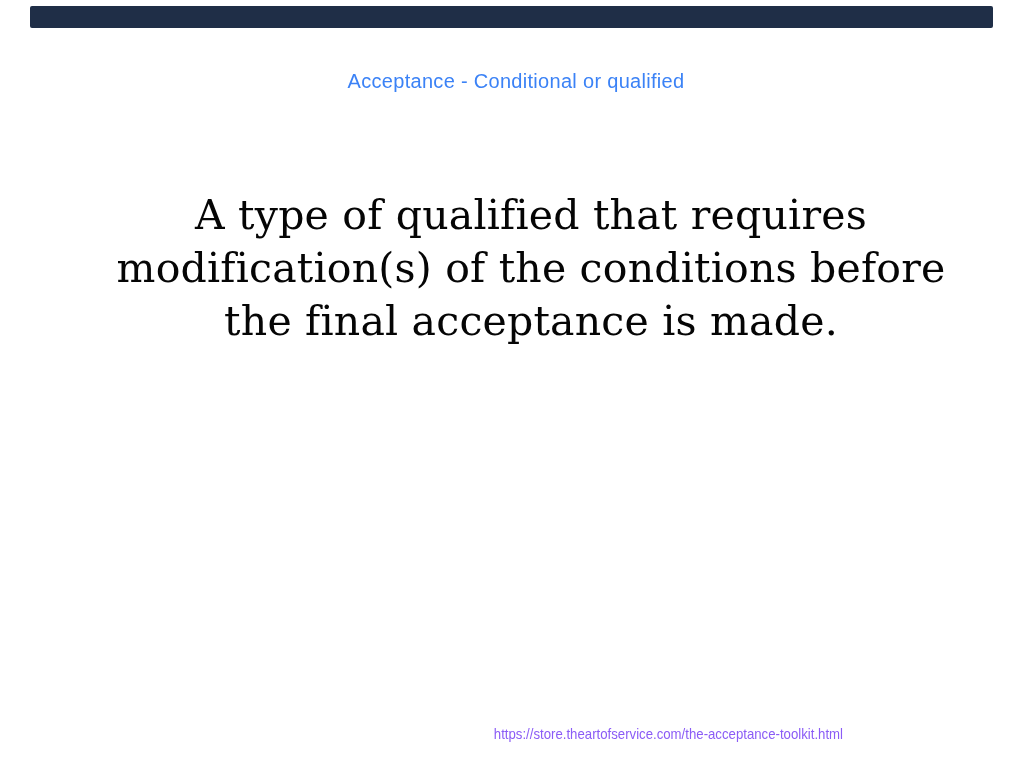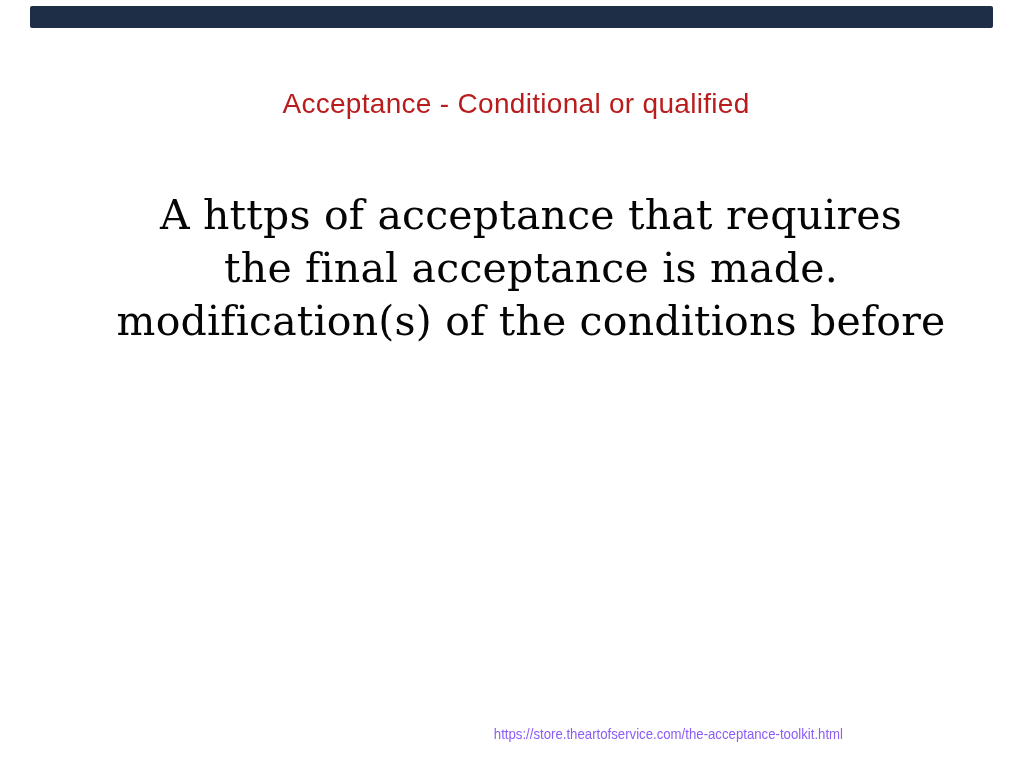--- a/index.html
+++ b/index.html
@@ -21,26 +21,26 @@
     top: 6px;
     width: 963px;
     height: 22px;
     background: #1f2e47;
     border-radius: 2px;
   }
   .slide-title {
     position: absolute;
     left: 8px;
     right: 0;
-    top: 92px;
+    top: 69px;
     text-align: center;
-    font-size: 28px;
+    font-size: 20px;
     line-height: 24px;
     letter-spacing: 0.3px;
-    color: #b91c1c;
+    color: #3b82f6;
   }
   .body-text {
     position: absolute;
     left: 38px;
     right: 0;
     top: 189px;
     text-align: center;
     font-family: "DejaVu Serif", serif;
     font-size: 41px;
     line-height: 53px;
@@ -71,22 +71,22 @@
 </head>
 <body>
 
 <div class="slide">
 
   <div class="top-bar"></div>
 
   <div class="slide-title">Acceptance - Conditional or qualified</div>
 
   <div class="body-text">
-    <span class="line">A https of acceptance that requires</span>
+    <span class="line">A type of qualified that requires</span>
+    <span class="line">modification(s) of the conditions before</span>
     <span class="line">the final acceptance is made.</span>
-    <span class="line">modification(s) of the conditions before</span>
   </div>
 
   <div class="footer-url">
     <span class="url-inner">https://store.theartofservice.com/the-acceptance-toolkit.html</span>
   </div>
 
 </div>
 
 </body></html>

